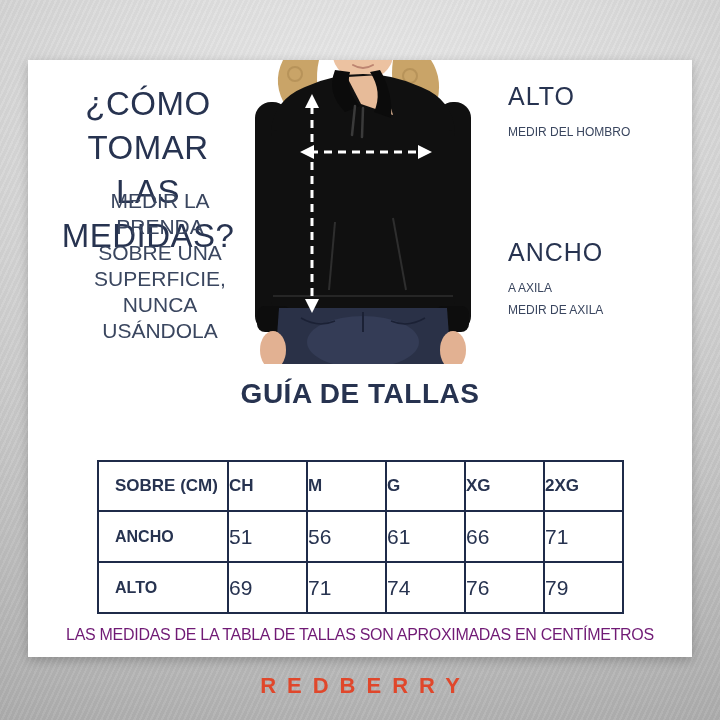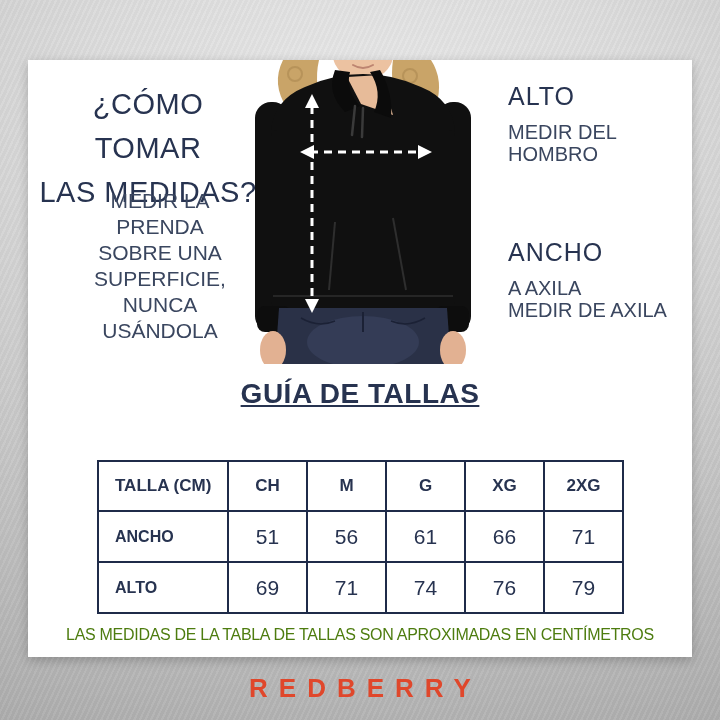--- a/index.html
+++ b/index.html
@@ -18,67 +18,67 @@
     position:relative;
   }
   .card{
     position:absolute; left:28px; top:60px; width:664px; height:597px;
     background:#ffffff;
     box-shadow:0 3px 10px rgba(0,0,0,0.22);
   }
   
   .how-to-title{
     position:absolute; left:8px; top:22px; width:224px;
-    text-align:center; font-size:29px; line-height:44px;
+    text-align:center; font-size:33px; line-height:44px;
     letter-spacing:0.5px; font-weight:400; color:var(--navy);
   }
   .how-to-note{
     position:absolute; left:46px; top:128px; width:172px;
     text-align:center; font-size:21px; line-height:26px; color:#3a465f;
   }
   
   .measure-block{ position:absolute; left:480px; width:172px; }
   .measure-block.alto{ top:20px; }
   .measure-block.ancho{ top:176px; }
   .measure-title{ font-size:25px; font-weight:400; letter-spacing:1px; line-height:32px; color:var(--navy); }
-  .measure-desc{ margin-top:9px; font-size:20px; line-height:22px; color:#3a465f; }
+  .measure-desc{ margin-top:9px; font-size:12px; line-height:22px; color:#3a465f; }
   
   .figure{ position:absolute; left:215px; top:0; width:240px; height:304px; }
   .figure svg{ display:block; width:100%; height:100%; }
   
   .guide-title{
     position:absolute; left:0; right:0; top:318px;
-    text-align:center; font-size:28px; font-weight:bold; letter-spacing:0.5px;text-decoration:underline;
+    text-align:center; font-size:28px; font-weight:bold; letter-spacing:0.5px;
   }
   .guide-subtitle{
     position:absolute; left:0; right:0; top:360px;
     text-align:center; font-size:18px; letter-spacing:0.3px;
   }
   table.size-table{
     position:absolute; left:69px; top:400px;
     border-collapse:collapse; table-layout:fixed;
   }
   .size-table td{
     border:2px solid var(--border);
-    height:51px; text-align:center; vertical-align:middle;
+    height:51px; text-align:left; vertical-align:middle;
     font-size:21px; background:#fff;
   }
   .size-table tr.head td{ font-size:17px; font-weight:bold; height:50px; }
   .size-table td.lbl{
     text-align:left; padding-left:16px; font-weight:bold; font-size:16px; width:130px;
   }
   .size-table td.c{ width:79px; }
   .table-note{
     position:absolute; left:0; right:0; top:566px;
-    text-align:center; font-size:16px; letter-spacing:-0.3px; color:#4d7c0f;
+    text-align:center; font-size:16px; letter-spacing:-0.3px; color:#701a75;
   }
   
   .brand{
     position:absolute; left:0; right:0; top:673px;
-    text-align:center; font-size:26px; font-weight:bold;
+    text-align:center; font-size:22px; font-weight:bold;
     letter-spacing:11px; text-indent:11px; color:var(--brand);
   }
 </style>
 </head>
 <body>
 
 <div class="card">
 
   <div class="how-to-title">
     <div>¿CÓMO TOMAR</div>
@@ -172,21 +172,21 @@
       <div>A AXILA</div>
       <div>MEDIR DE AXILA</div>
     </div>
   </div>
 
   <div class="guide-title">GUÍA DE TALLAS</div>
 
   <table class="size-table">
     <tbody>
       <tr class="head">
-        <td class="lbl">TALLA (CM)</td>
+        <td class="lbl">SOBRE (CM)</td>
         <td class="c">CH</td>
         <td class="c">M</td>
         <td class="c">G</td>
         <td class="c">XG</td>
         <td class="c">2XG</td>
       </tr>
       <tr>
         <td class="lbl">ANCHO</td>
         <td class="c">51</td>
         <td class="c">56</td>

